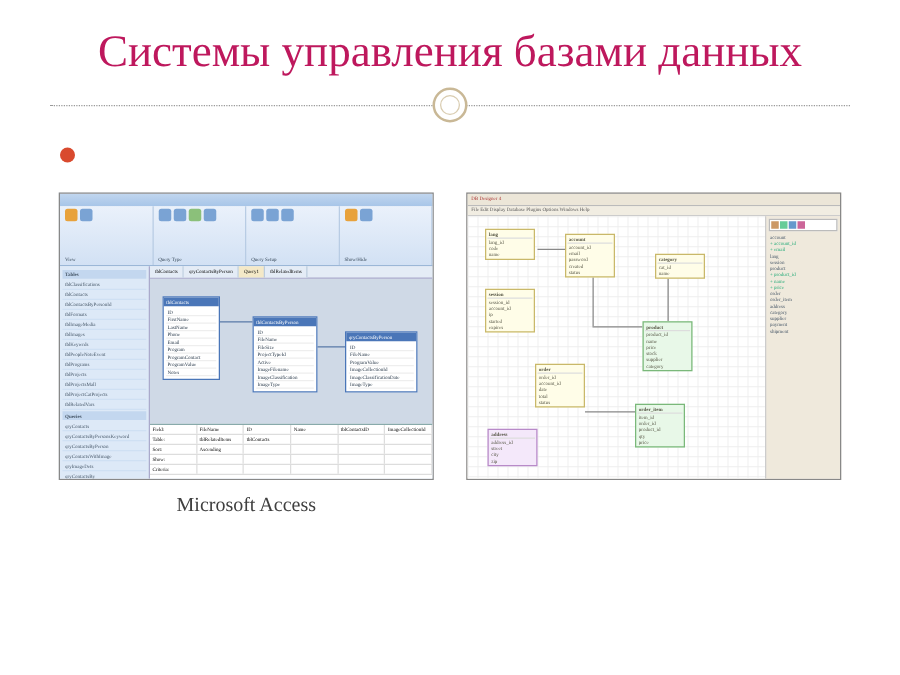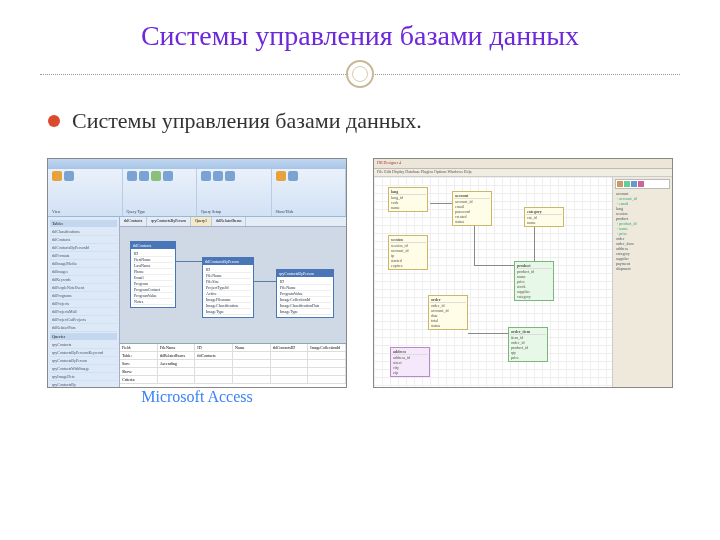--- a/index.html
+++ b/index.html
@@ -11,22 +11,22 @@
     overflow: hidden;
     position: relative;
   }
   .slide {
     width: 100%;
     height: 100%;
     padding: 20px 40px;
   }
   .title {
     text-align: center;
-    font-size: 28px;
-    color: #6d28d9;
+    font-size: 36px;
+    color: #be185d;
     font-weight: normal;
     margin-bottom: 8px;
   }
   .divider-wrap {
     position: relative;
     height: 30px;
     margin-bottom: 18px;
   }
   .divider-line {
     position: absolute;
@@ -189,39 +189,38 @@
     padding:1px;
     min-width:40px;
   }
   .oracle .ent.g { background:#e8f8e8; border-color:#7ab87a; }
   .oracle .ent.p { background:#f4e8fa; border-color:#b88ac8; }
   .oracle .ent .eh { font-weight:bold; border-bottom:1px solid #ddd; padding:0 1px; }
   .oracle .ent .er { padding:0 1px; white-space:nowrap; }
   .oracle .ln { position:absolute; background:#888; }
 
   .caption {
-    margin-top: 0;
+    margin-top: 12px;
     font-size: 16px;
-    color: #3b82f6;
+    color: #404040;
   }
 </style>
 </head>
 <body>
 
 <div class="slide">
   <h1 class="title">Системы управления базами данных</h1>
 
   <div class="divider-wrap">
     <div class="divider-line"></div>
     <div class="divider-circle"></div>
   </div>
 
   <div class="bullet-line">
     <span class="bullet-dot"></span>
-    <span>Системы управления базами данных.</span>
   </div>
 
   <div class="images-row">
 
     <div class="img-col">
       <div class="screenshot access">
         <div class="titlebar"></div>
         <div class="ribbon">
           <div class="grp">
               <div class="icons">

